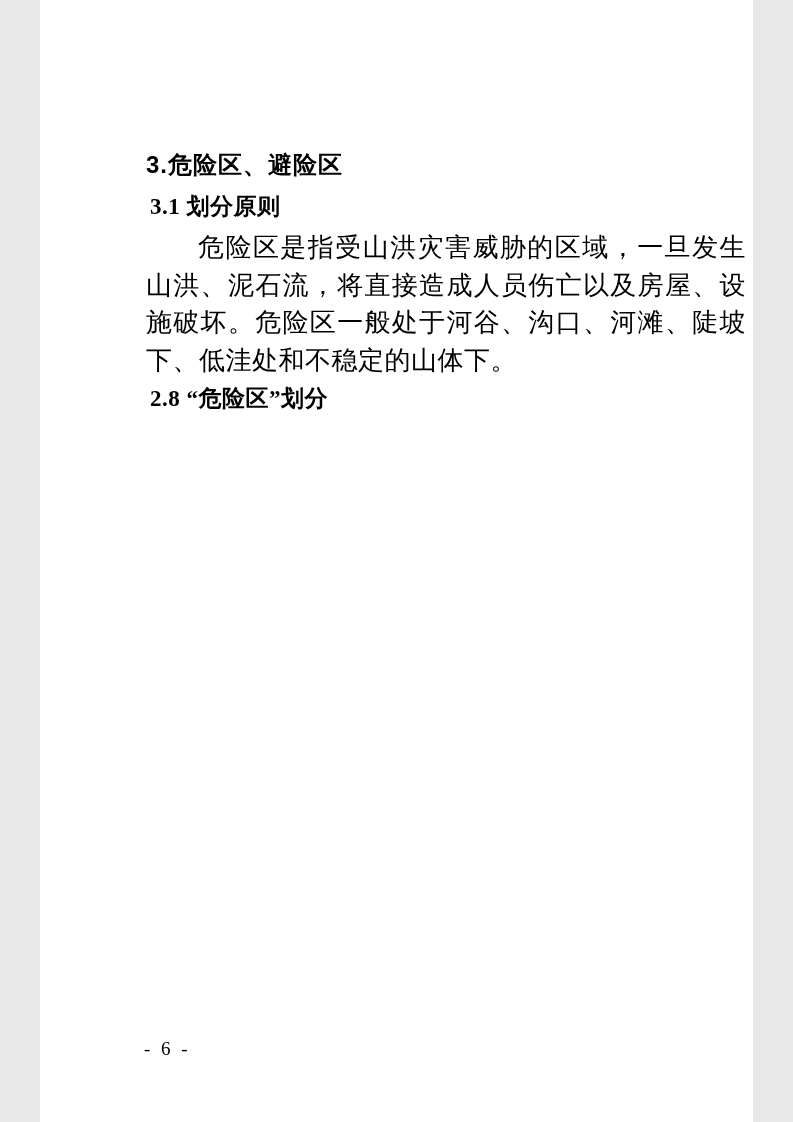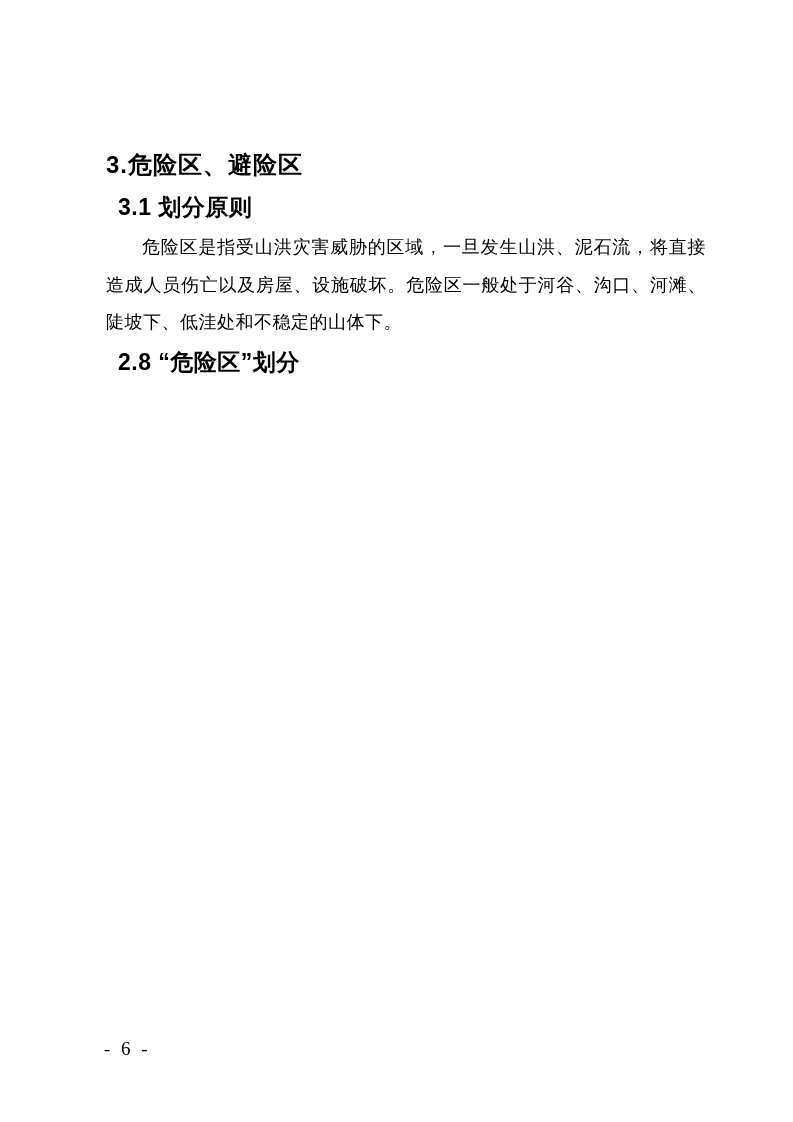--- a/index.html
+++ b/index.html
@@ -2,21 +2,21 @@
 <html><head>
 <meta charset="utf-8">
 <style>
   html, body {
     margin: 0;
     padding: 0;
     background: #e8e8e8;
   }
   .page {
     position: relative;
-    width: 793px;
+    width: 713px;
     height: 1122px;
     margin: 0 auto;
     background: #ffffff;
     color: #000000;
     font-family: "Liberation Serif", "DejaVu Serif", serif;
     overflow: hidden;
     box-sizing: border-box;
   }
   .content {
     position: absolute;
@@ -26,29 +26,29 @@
   }
   .chapter-heading {
     font-family: "Liberation Sans", "DejaVu Sans", sans-serif;
     font-size: 24px;
     font-weight: bold;
     line-height: 38px;
     margin: 0 0 4px 0;
     letter-spacing: 1px;
   }
   .section-heading {
-    font-family: Liberation Sans, sans-serif;
+    font-family: Liberation Serif, serif;
     font-size: 23px;
     font-weight: bold;
     line-height: 38px;
-    margin: 1px 0 3px 12px;
+    margin: 1px 0 3px 4px;
     letter-spacing: 0.5px;
   }
   .body-paragraph {
-    font-size: 18px;
+    font-size: 26px;
     line-height: 37.6px;
     margin: 0;
     text-indent: 2em;
     text-align: justify;
     text-justify: inter-ideograph;
     letter-spacing: 0.5px;
   }
   .page-number {
     position: absolute;
     left: 104px;

